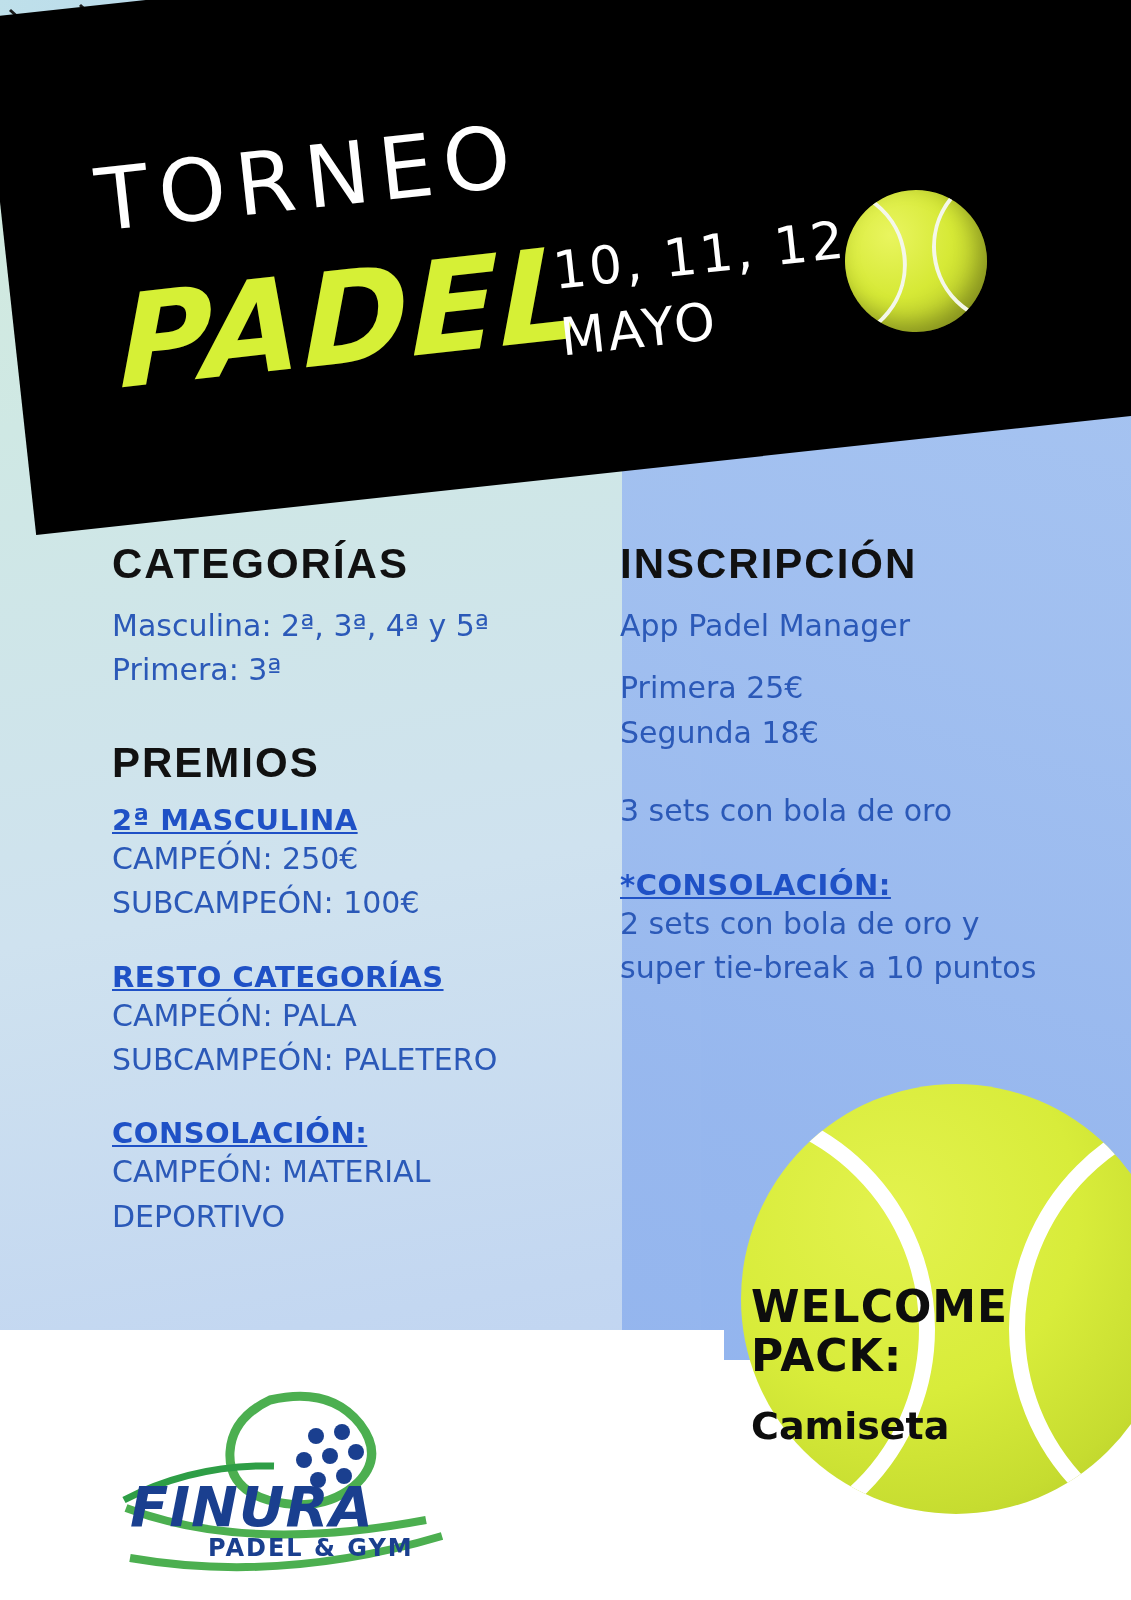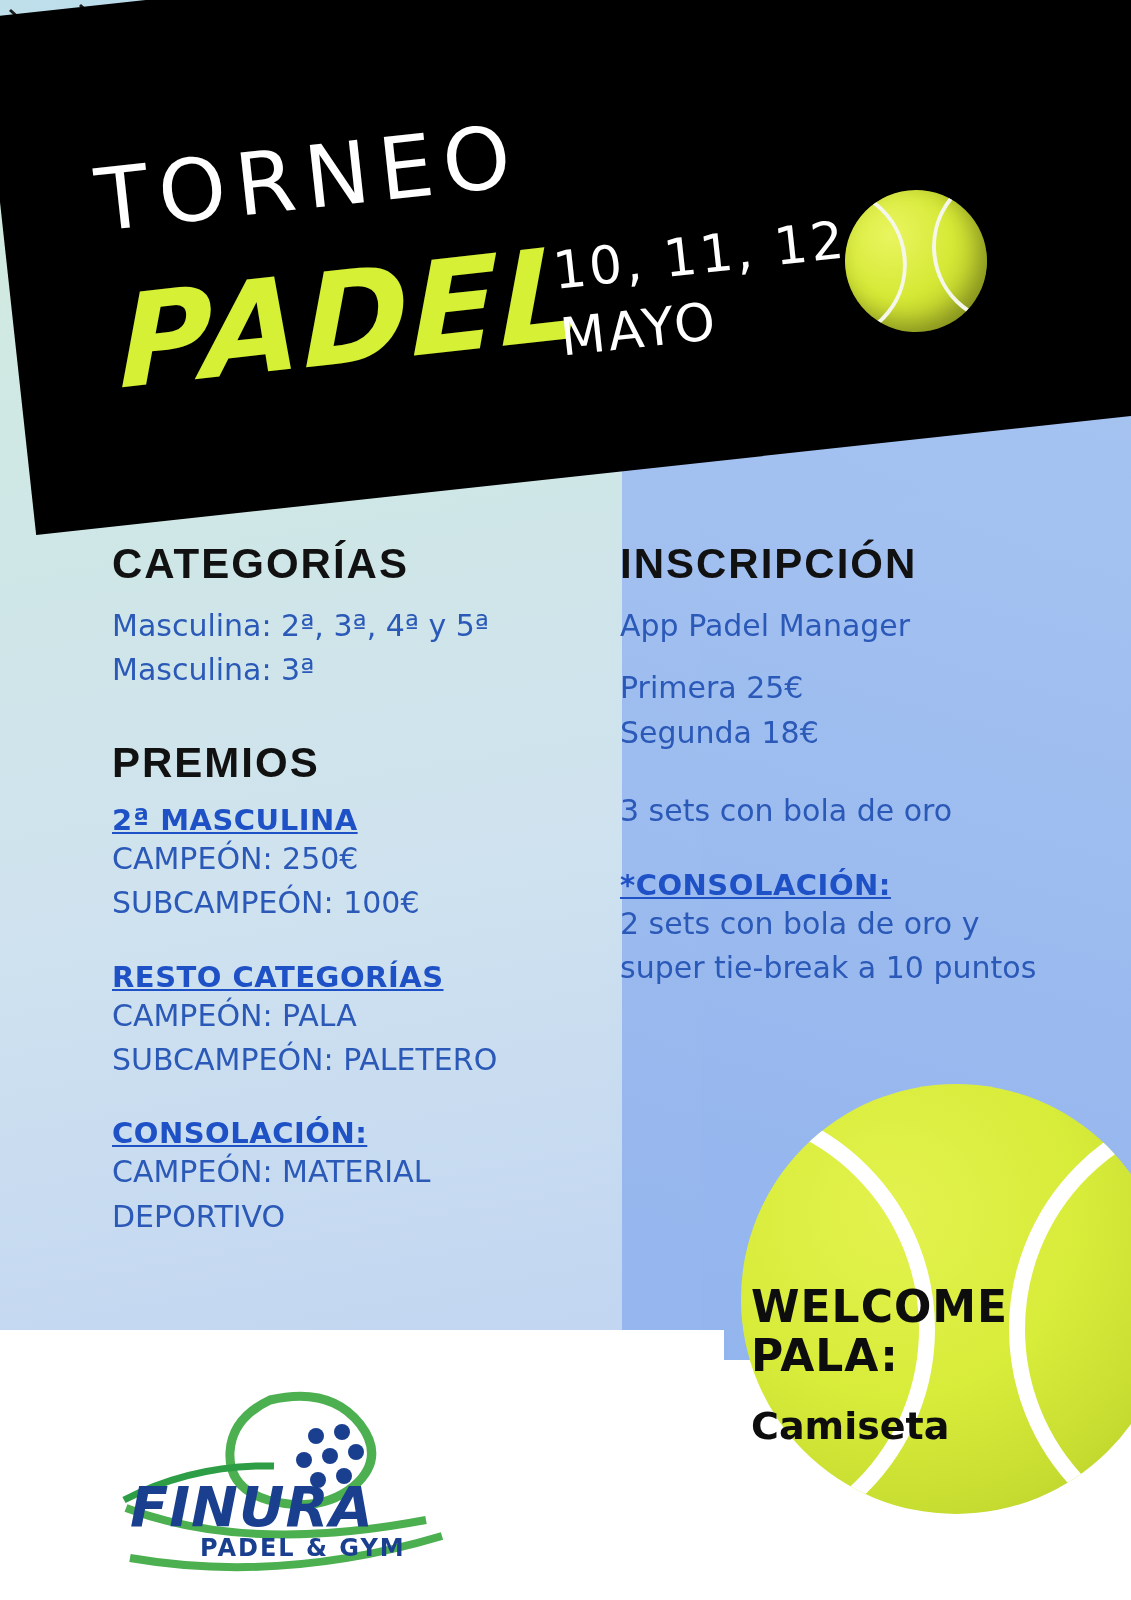--- a/index.html
+++ b/index.html
@@ -233,21 +233,21 @@
     top: 92px;
     font-size: 56px;
     font-weight: bold;
     font-style: italic;
     color: #1a3f8f;
     letter-spacing: 1px;
     font-family: "DejaVu Sans", sans-serif;
   }
   .logo-sub {
     position: absolute;
-    left: 80px;
+    left: 88px;
     top: 152px;
     font-size: 24px;
     font-weight: bold;
     color: #1a3f8f;
     letter-spacing: 2px;
     font-family: "DejaVu Sans", sans-serif;
   }
 </style>
 </head>
 <body>
@@ -297,21 +297,21 @@
         <div class="seam2"></div>
       </div>
     </div>
   </div>
 
   <div class="content">
 
     <div class="col-left">
       <h2 class="sec">CATEGORÍAS</h2>
       <div class="body-txt">Masculina: 2ª, 3ª, 4ª y 5ª</div>
-      <div class="body-txt">Masculina: 3ª</div>
+      <div class="body-txt">Primera: 3ª</div>
 
       <div class="gap-l"></div>
 
       <h2 class="sec">PREMIOS</h2>
       <div class="sub">2ª MASCULINA</div>
       <div class="body-txt">CAMPEÓN: 250€</div>
       <div class="body-txt">SUBCAMPEÓN: 100€</div>
 
       <div class="gap-m"></div>
 
@@ -348,21 +348,21 @@
 
   <div class="bottom-white"></div>
   <div class="bottom-white-wave"></div>
 
   <div class="ball-big">
     <div class="s1"></div>
     <div class="s2"></div>
   </div>
   <div class="welcome">
     <div class="welcome-title">WELCOME</div>
-    <div class="welcome-title">PALA:</div>
+    <div class="welcome-title">PACK:</div>
     <div class="welcome-sub">Camiseta</div>
   </div>
 
   <div class="logo">
     <svg viewBox="0 0 330 190" width="330" height="190">
       <path d="M150 18 q60 -14 90 24 q26 34 -6 62 q-34 28 -86 14 q-40 -12 -38 -48 q2 -34 40 -52 z" fill="none" stroke="#4caf50" stroke-width="9"></path>
       <g fill="#1a3f8f">
         <circle cx="196" cy="54" r="8"></circle>
         <circle cx="222" cy="50" r="8"></circle>
         <circle cx="184" cy="78" r="8"></circle>

